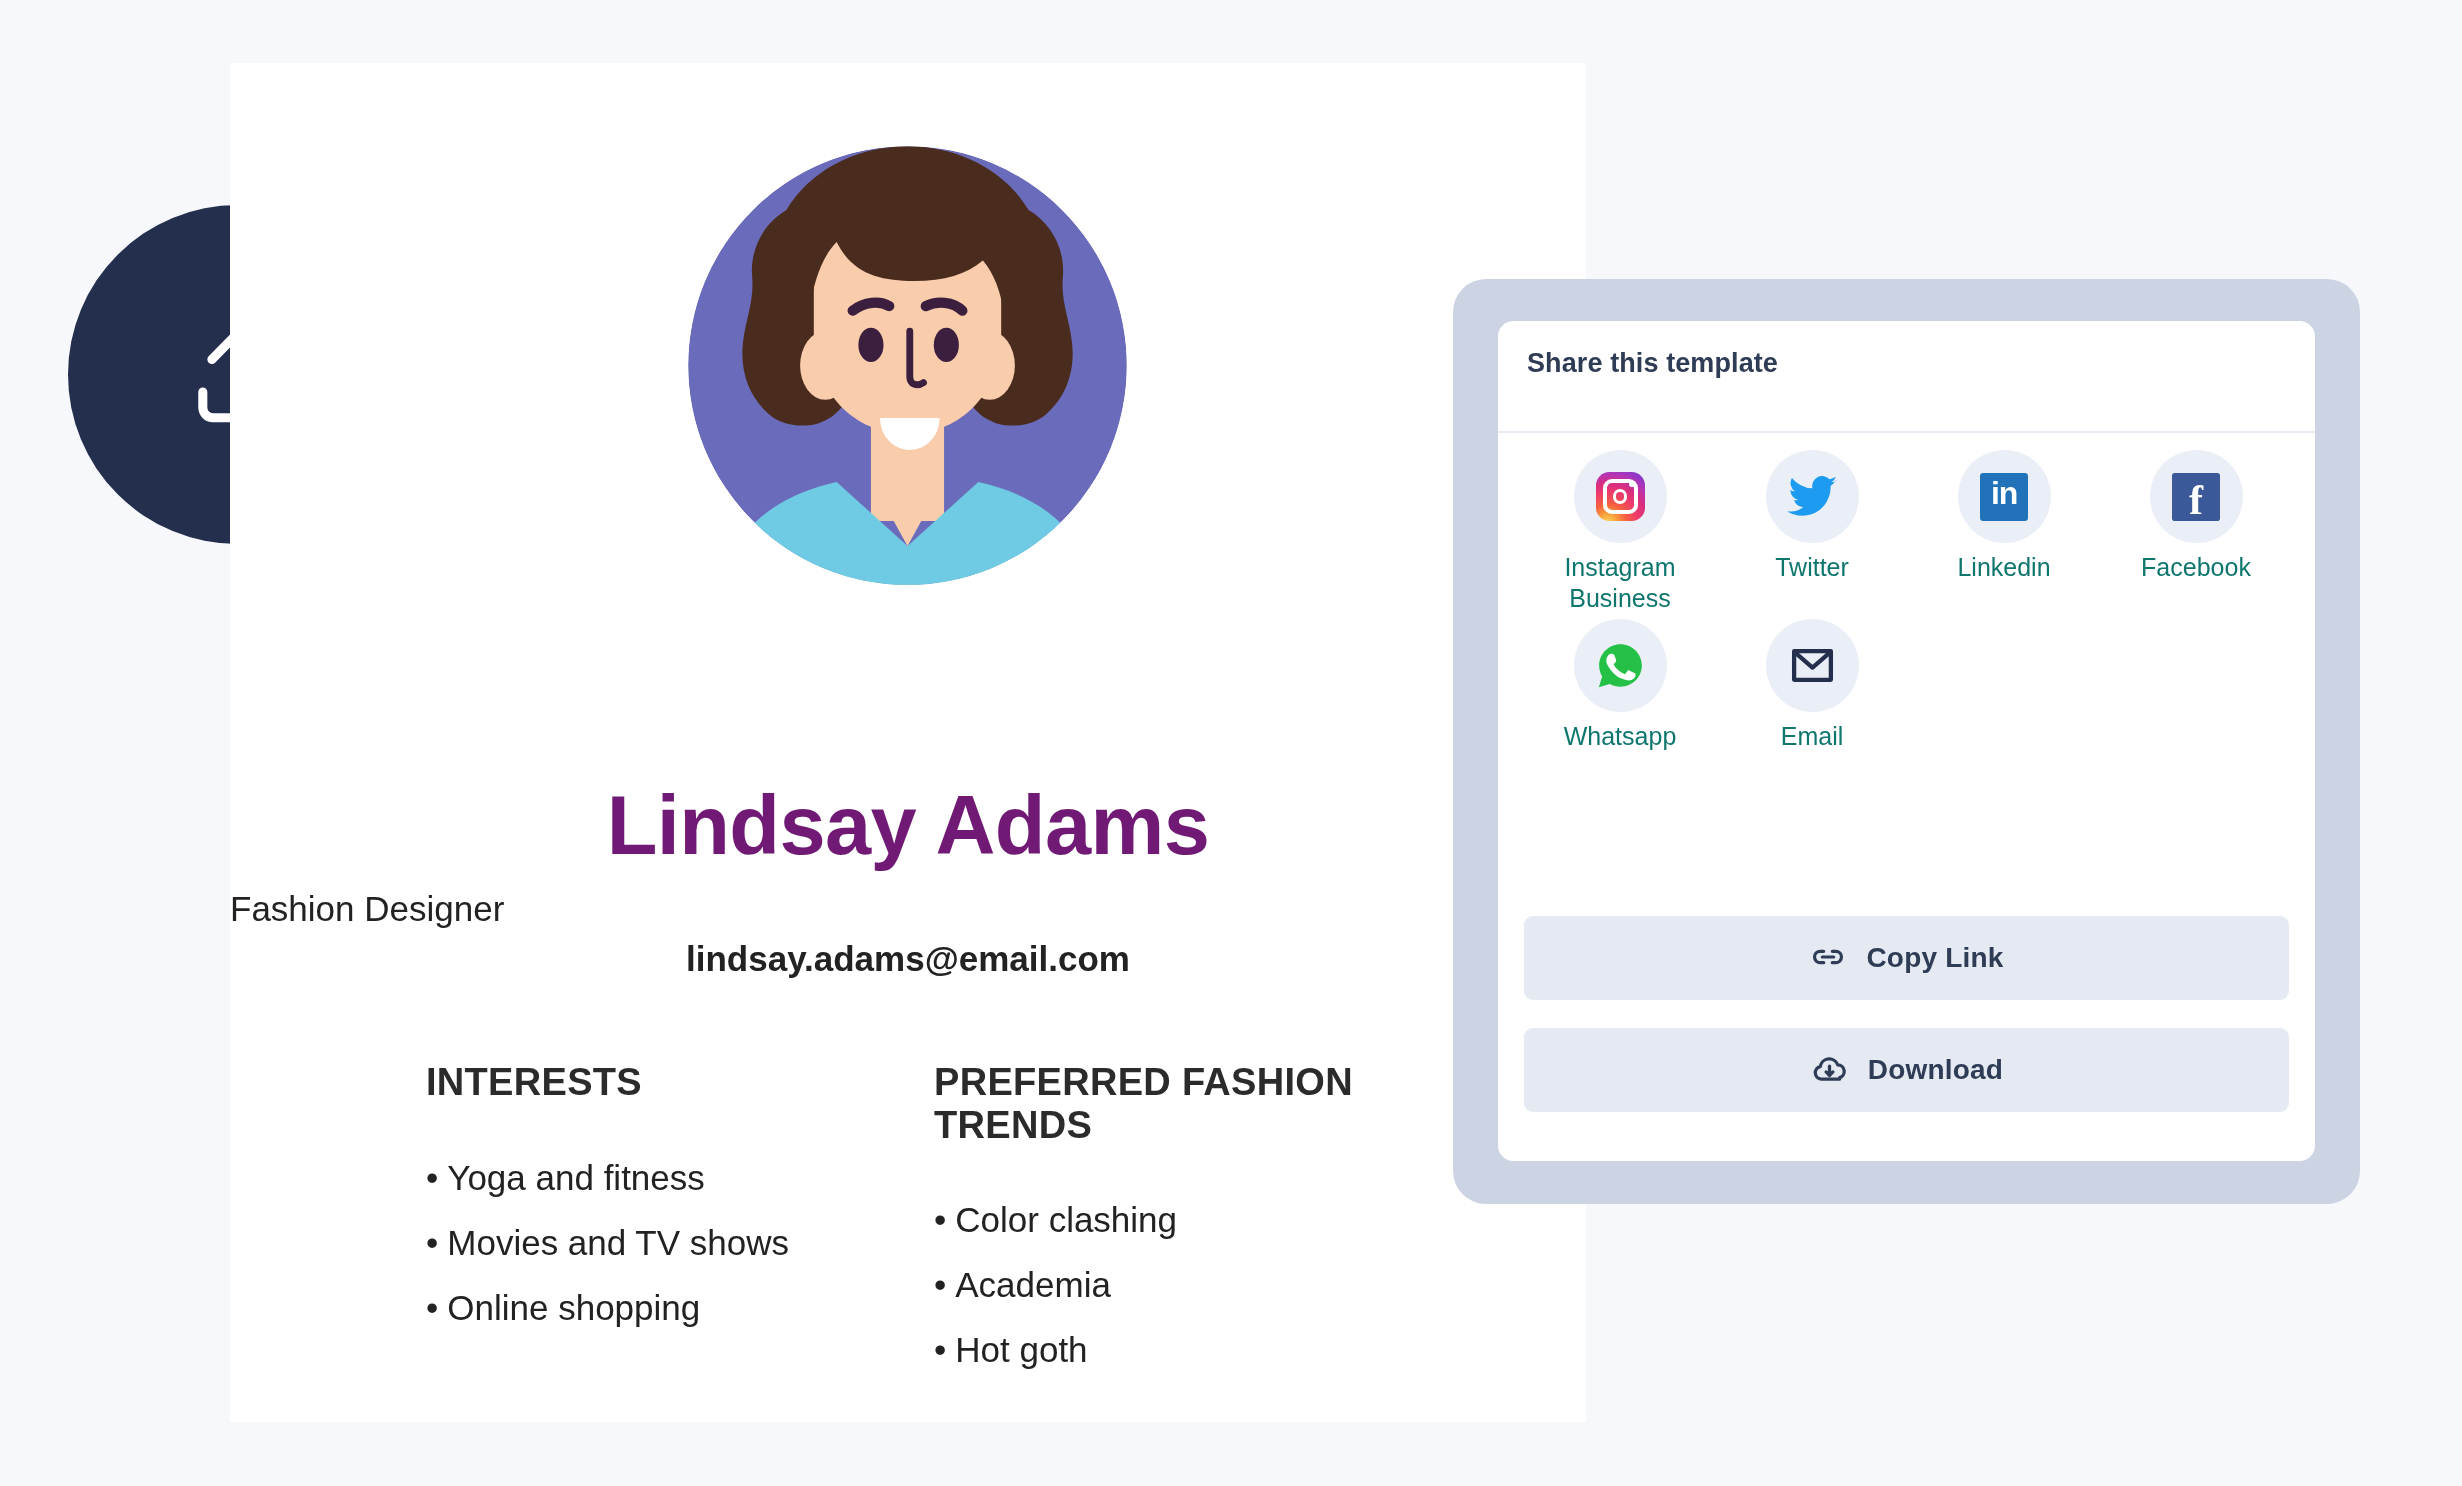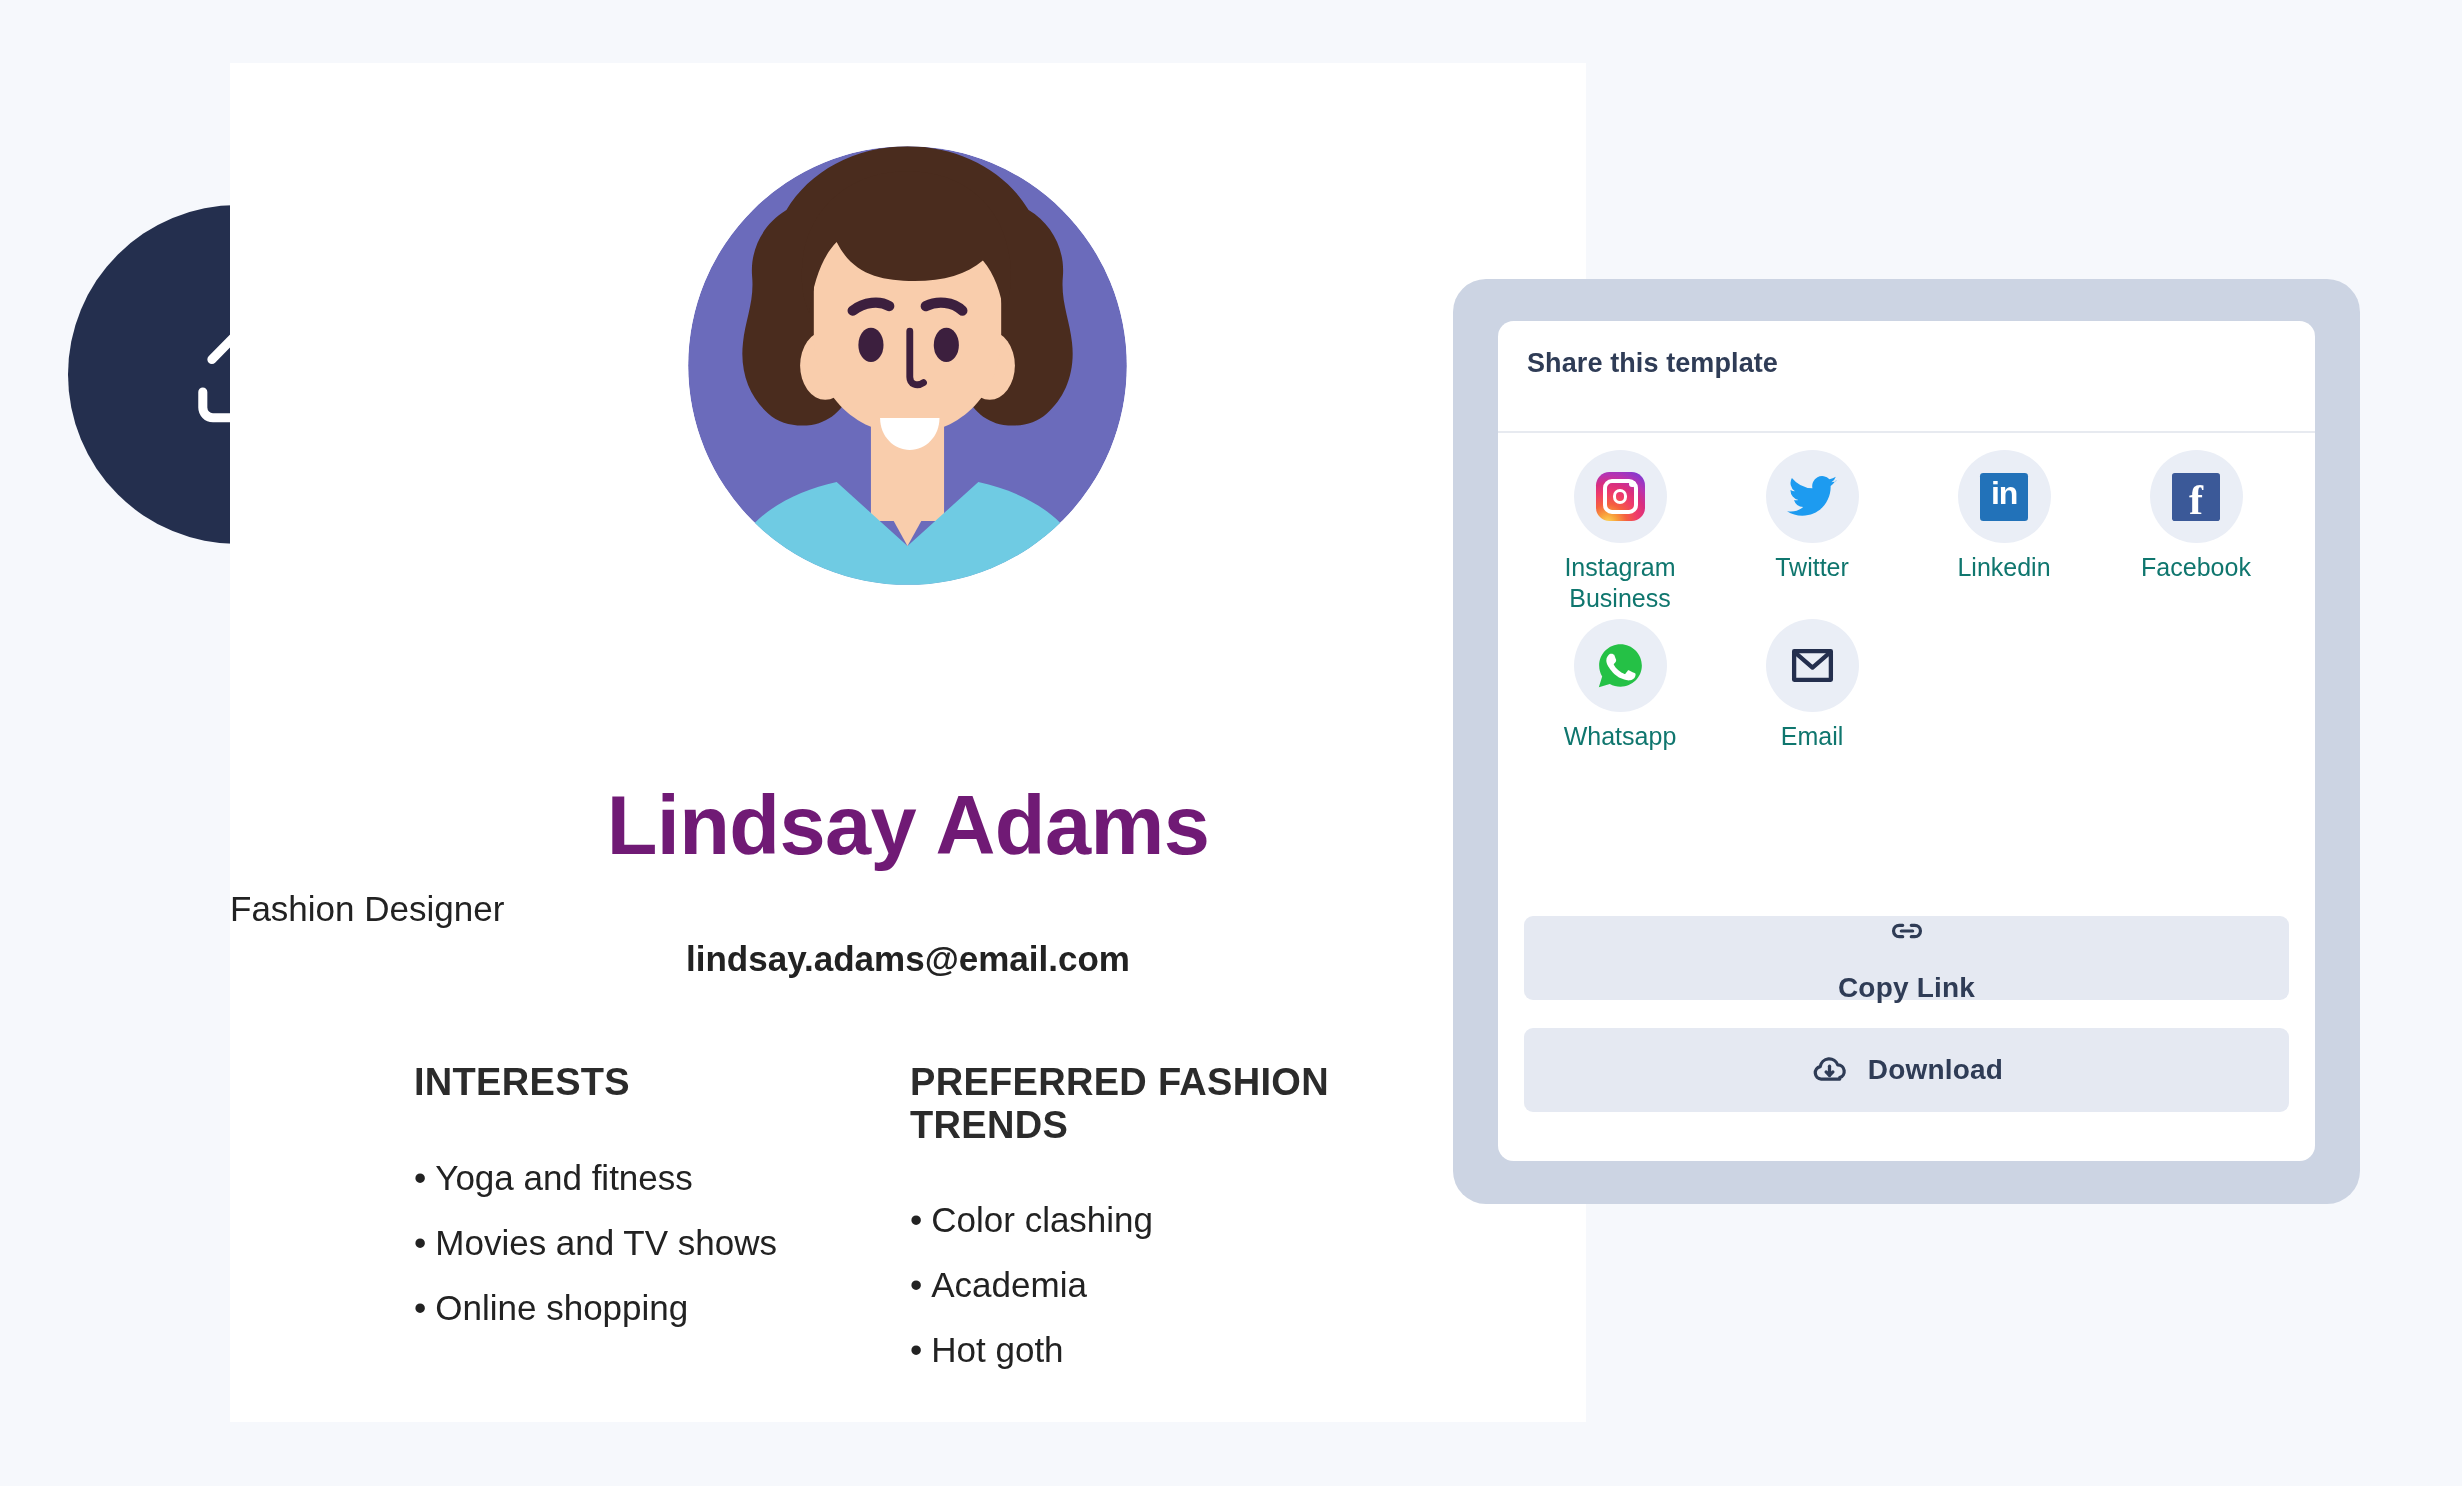--- a/index.html
+++ b/index.html
@@ -88,21 +88,21 @@
   }
 
   
   #info-columns {
     position: absolute;
     left: 184px;
     top: 998px;
     width: 1059px;
     display: flex;
   }
-  .info-column { width: 496px; }
+  .info-column { width: 496px; margin-left: 12px; }
   .info-heading {
     font-size: 38px;
     font-weight: 700;
     color: #2b2b2b;
     letter-spacing: 0.3px;
     line-height: 1.12;
     margin: 0;
     min-height: 42px;
   }
   .info-list {
@@ -244,21 +244,21 @@
     background: #e5e9f2;
     border: none;
     border-radius: 9px;
     display: flex;
     align-items: center;
     justify-content: center;
     gap: 19px;
     cursor: pointer;
     font-family: "Liberation Sans", sans-serif;
   }
-  #copy-link-button { top: 595px; flex-direction: column; }
+  #copy-link-button { top: 595px; }
   #download-button  { top: 707px; }
   .action-button-label {
     font-size: 28px;
     font-weight: 700;
     color: #2f3c56;
     letter-spacing: 0.2px;
   }
 </style>
 </head>
 <body>

